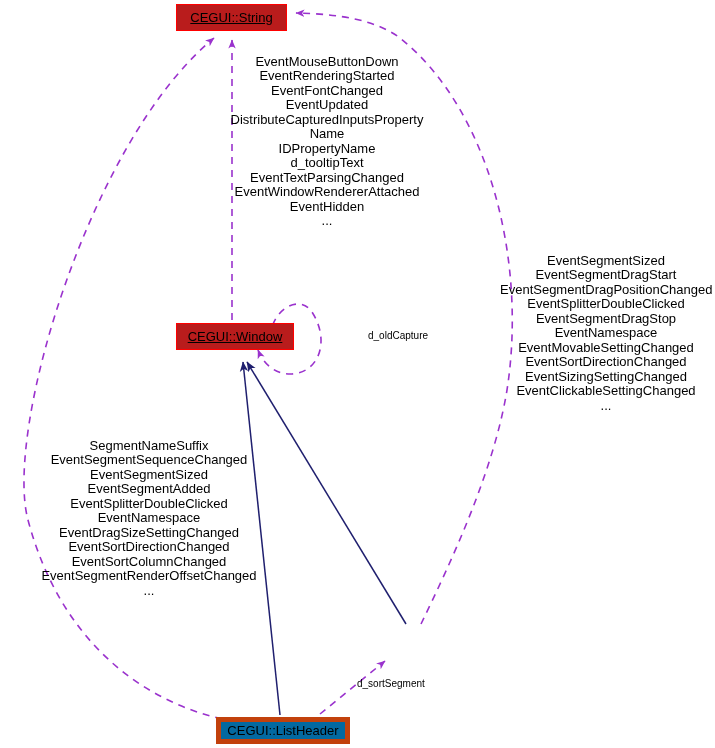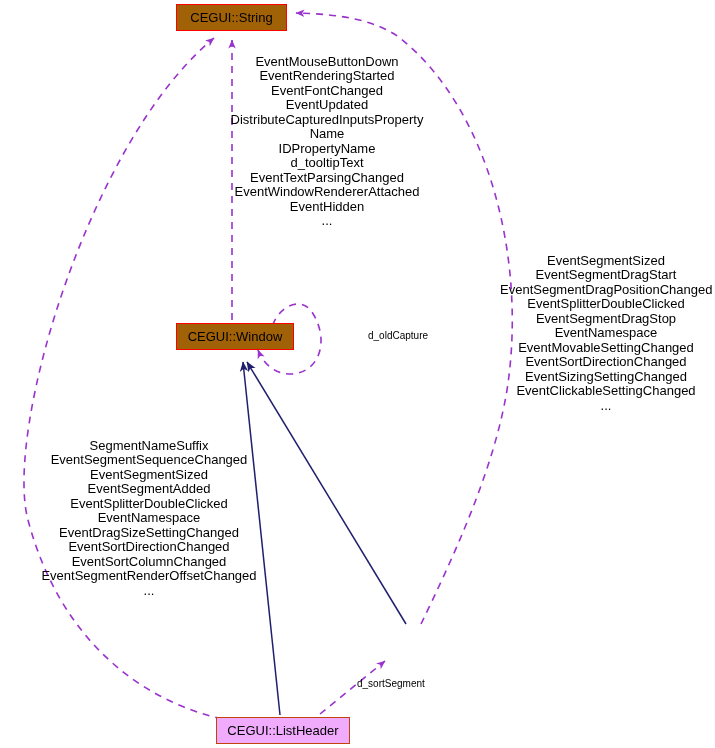--- a/index.html
+++ b/index.html
@@ -31,26 +31,27 @@
     box-sizing: border-box;
     display: flex;
     align-items: center;
     justify-content: center;
     font-size: 13px;
     color: #000000;
     white-space: nowrap;
     line-height: 1;
   }
   .node-class {
-    background: #a16207;
+    background: #b91c1c;
     border: 1px solid #ff0000;
+    text-decoration: underline;
   }
   .node-current {
-    background: #f0abfc;
-    border: 1px solid #c2410c;
+    background: #0369a1;
+    border: 5px solid #c2410c;
   }
   .edge-label {
     position: absolute;
     font-size: 13px;
     line-height: 14.45px;
     color: #000000;
     text-align: center;
     white-space: pre;
   }
   .edge-label-line {

